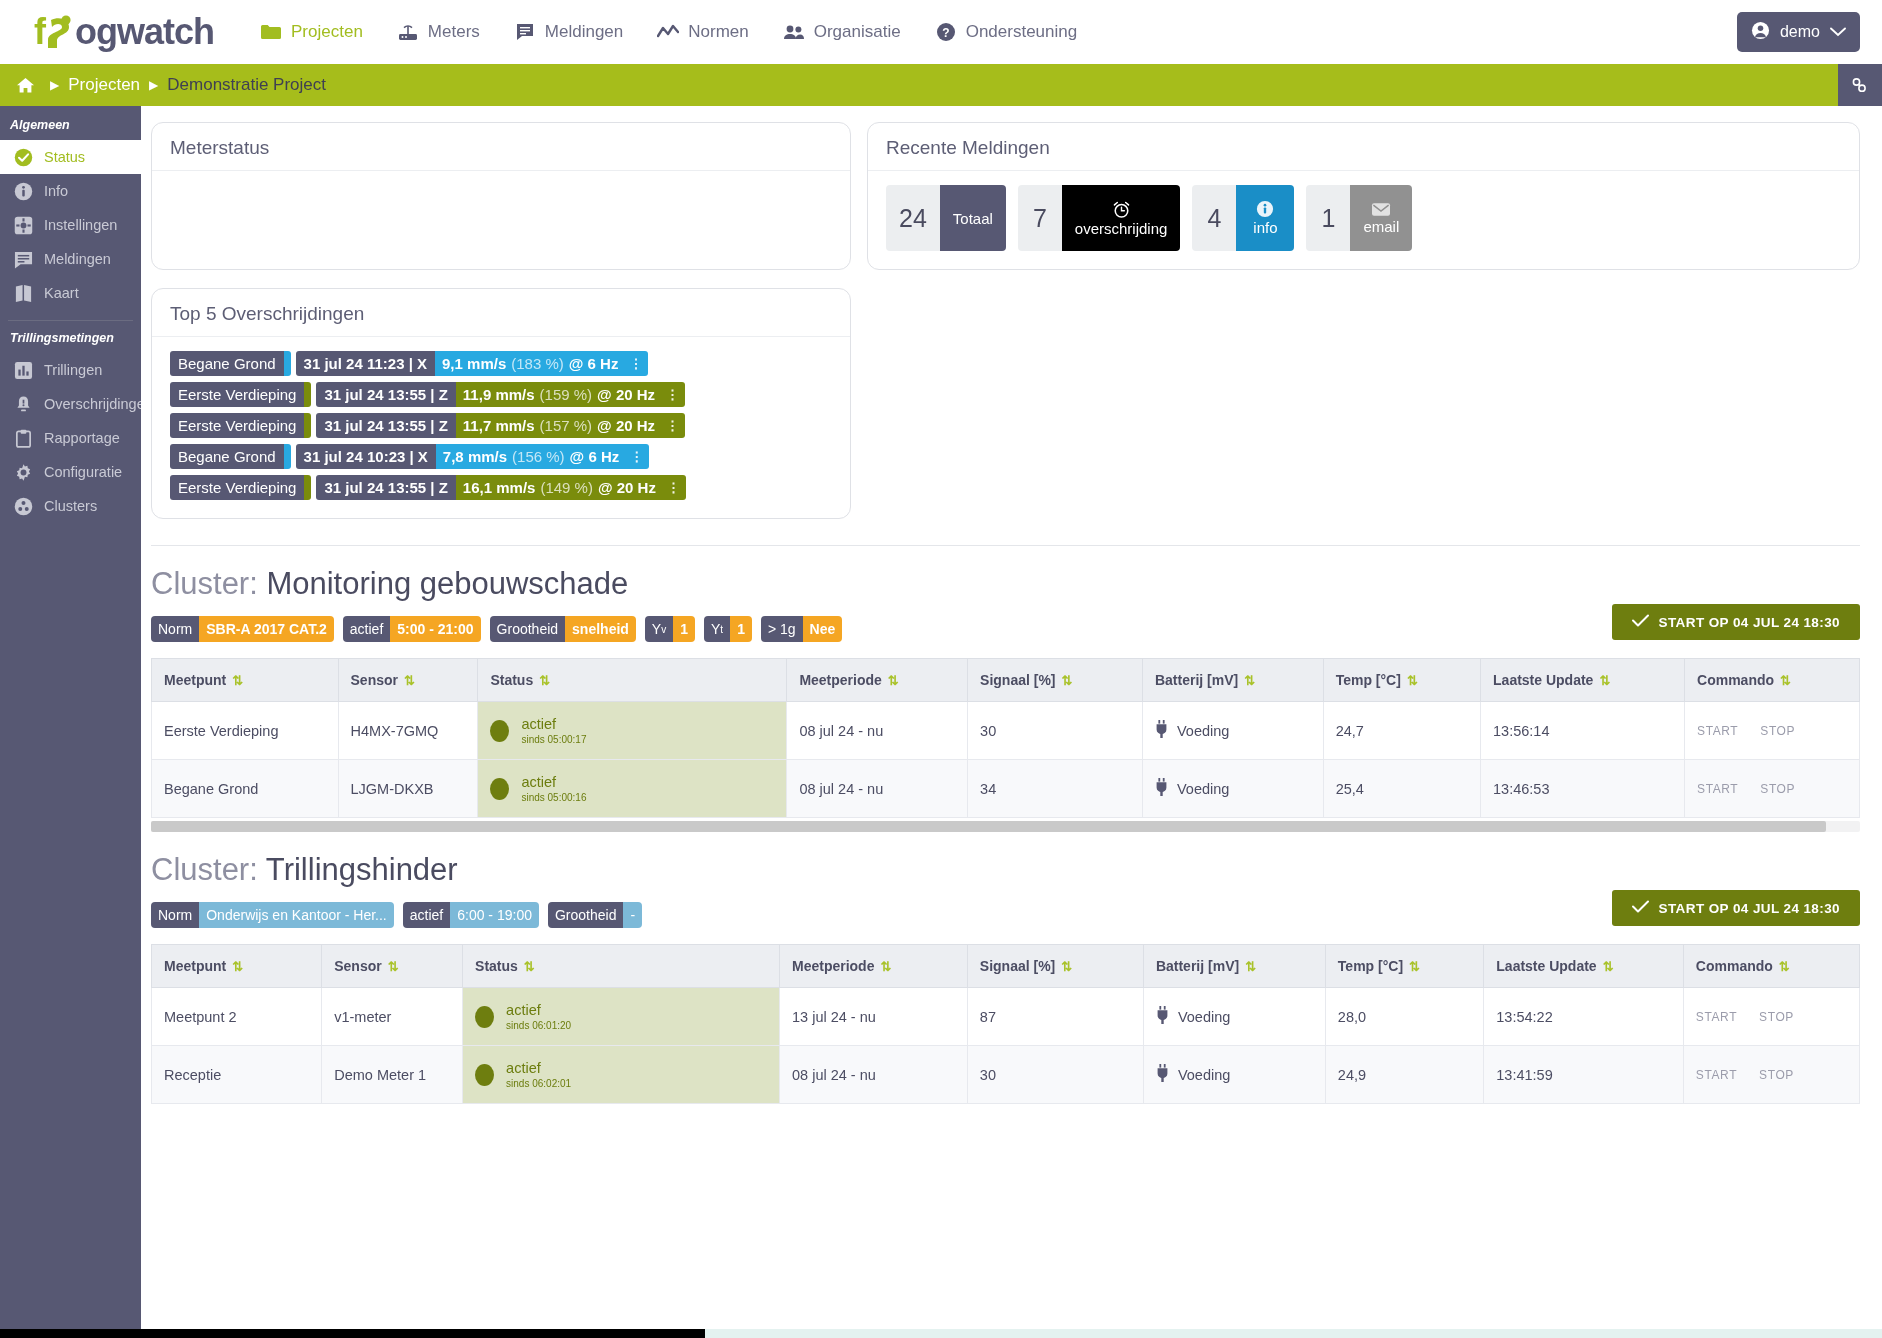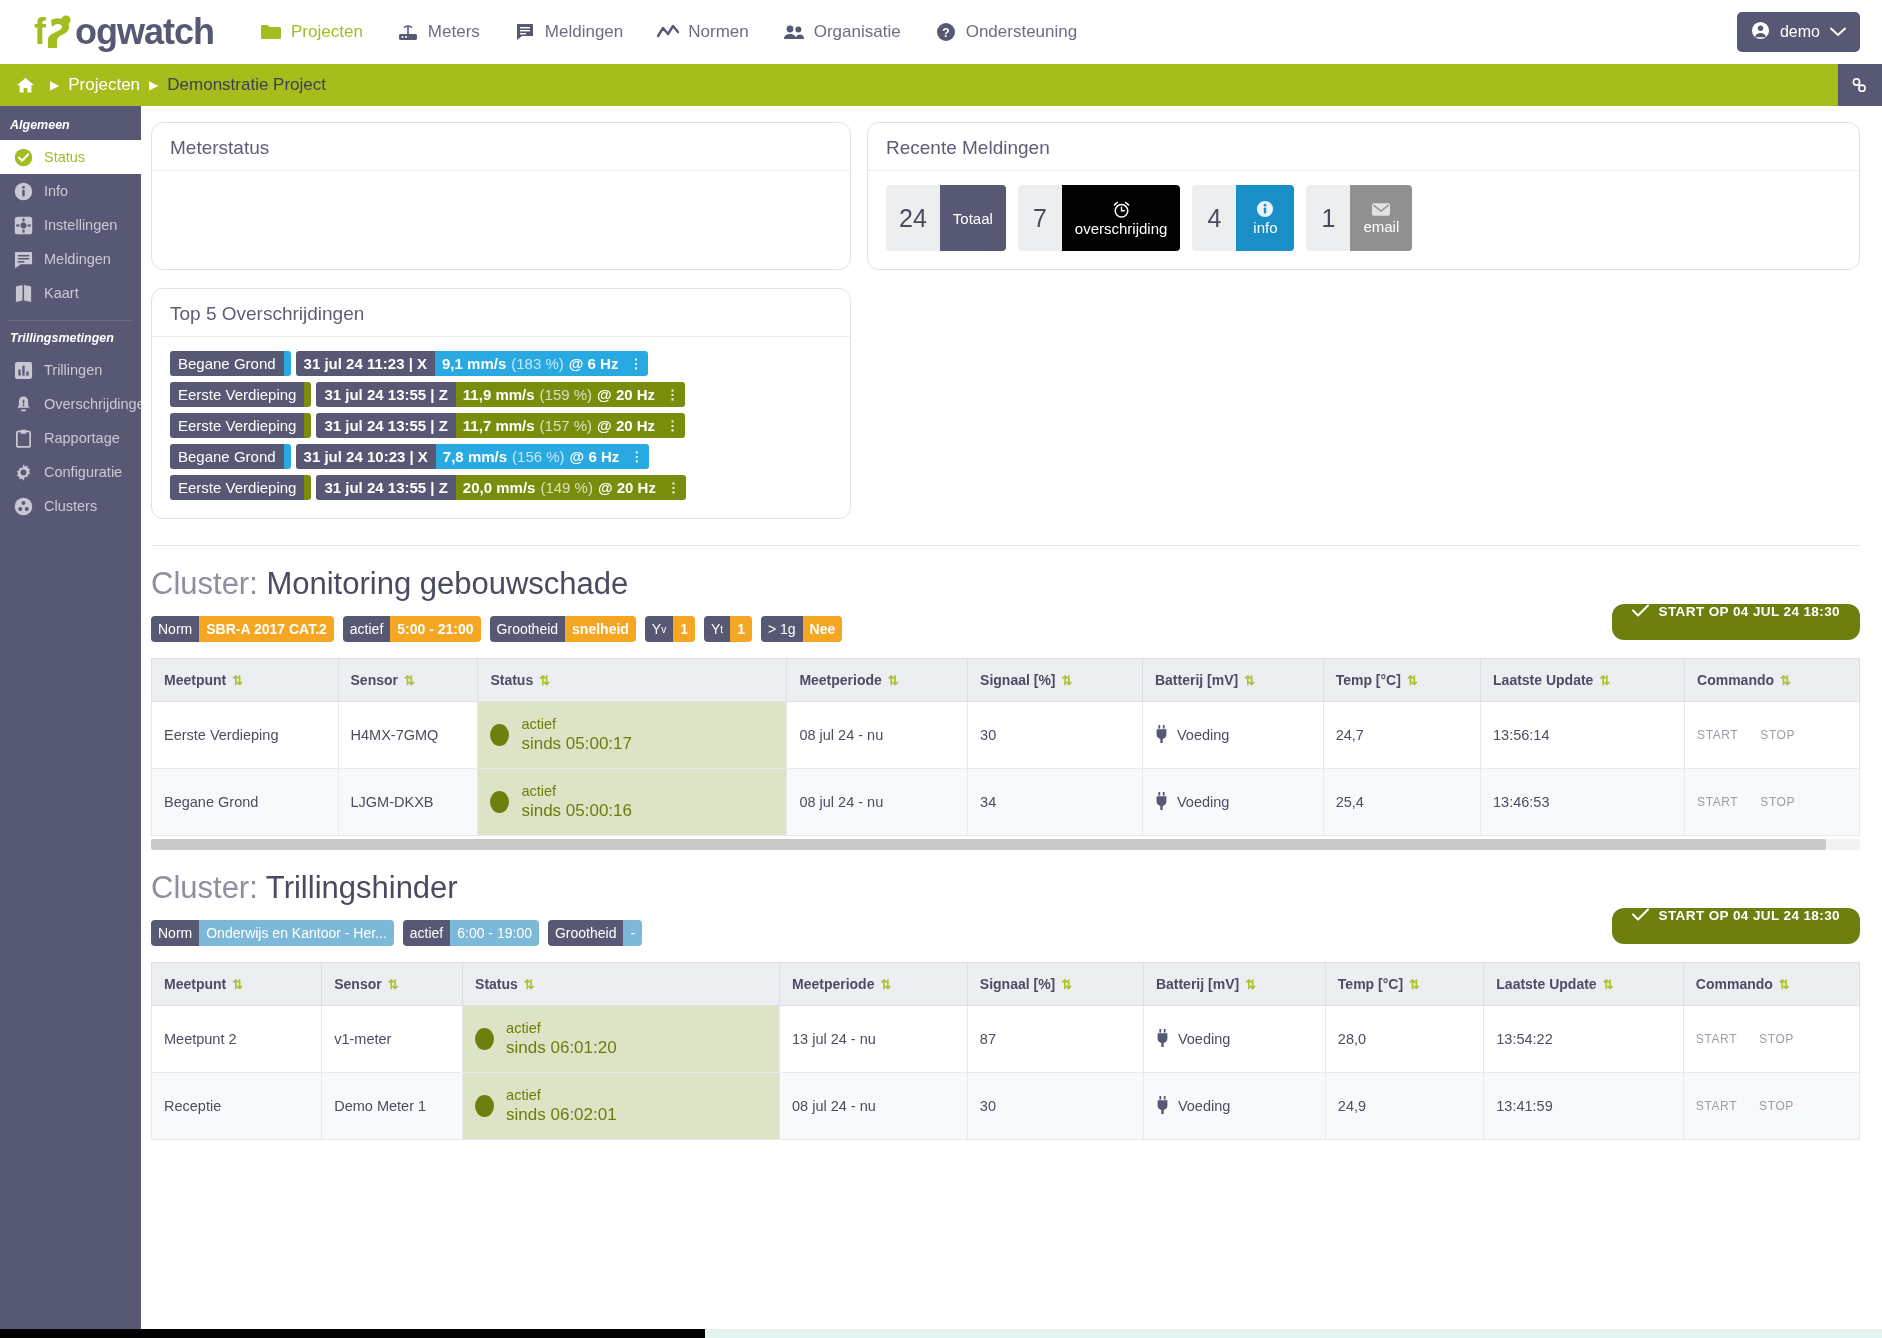--- a/index.html
+++ b/index.html
@@ -129,21 +129,21 @@
   .tag .k { background: #575873; color: #fff; display: flex; align-items: center;
             padding: 0 7px; }
   .tag .v { display: flex; align-items: center; padding: 0 7px; color: #fff;
             font-weight: 700; }
   .tag.amber .v { background: #f5a623; }
   .tag.blue .v { background: #7cb9d8; font-weight: 400; }
   .sub { font-size: 10px; vertical-align: sub; }
 
   .startbtn {
     position: absolute; right: 22px; top: 58px; background: #6e7e0f; color: #fff;
-    border-radius: 12px; height: 36px; display: flex; gap: 10px;
+    border-radius: 3px; height: 36px; display: flex; align-items: center; gap: 10px;
     padding: 0 20px; font-size: 13.5px; font-weight: 700; letter-spacing: .4px;
     cursor: pointer;
   }
 
   table.dt { width: 100%; border-collapse: collapse; margin-top: 16px;
              font-size: 14.5px; table-layout: fixed; }
   table.dt th {
     background: #eceef2; color: #4c4d63; font-weight: 700; text-align: left;
     padding: 13px 12px; border: 1px solid #dcdfe5; font-size: 14px;
     white-space: nowrap;
@@ -151,21 +151,21 @@
   table.dt th .sortic { color: #a9c22a; margin-left: 6px; font-size: 13px; }
   table.dt td { padding: 14px 12px; border: 1px solid #e7e9ee; color: #4c4d63;
                 vertical-align: middle; }
   table.dt tbody tr:nth-child(even) td { background: #f8f9fb; }
   td.sensor { color: #9fbb18; }
   td.status { background: #dde3c5 !important; padding: 8px 12px; }
   .st-wrap { display: flex; align-items: center; gap: 12px; }
   .st-dot { width: 19px; height: 22px; border-radius: 50%; background: #6e7e0f;
             flex: 0 0 19px; }
   .st-txt .a { color: #6c7d0e; font-size: 14.5px; display: block; }
-  .st-txt .s { color: #6c7d0e; font-size: 17px; display: block; margin-top: 2px; }
+  .st-txt .s { color: #6c7d0e; font-size: 10px; display: block; margin-top: 2px; }
   .volt { display: flex; align-items: center; gap: 9px; }
   .cmd { display: flex; gap: 22px; font-size: 12px; color: #9b9cab;
          letter-spacing: .6px; }
   .cmd span { cursor: pointer; }
 
   .hscroll { height: 11px; background: #f2f2f3; border-radius: 2px;
              margin: 3px 0 0 0; position: relative; }
   .hscroll .thumb { position: absolute; left: 0; top: 0; height: 11px; width: 98%;
                     background: #c9c9c9; border-radius: 2px; }
 
@@ -521,21 +521,21 @@
             <span>@ 6 Hz</span>
             <span class="ov-dots">⋮</span>
           </span>
         </div>
 
         <div class="ovrow" style="margin-bottom:0">
           <span class="ov-pt">Eerste Verdieping</span>
           <span class="ov-acc" style="background:#7a8c0c"></span>
           <span class="ov-meta">31 jul 24 13:55 | Z</span>
           <span class="ov-val" style="background:#7a8c0c">
-            <span>20,0 mm/s</span>
+            <span>16,1 mm/s</span>
             <span class="pct">(149 %)</span>
             <span>@ 20 Hz</span>
             <span class="ov-dots">⋮</span>
           </span>
         </div>
 
       </div>
     </div>
 
     <hr class="hr">

